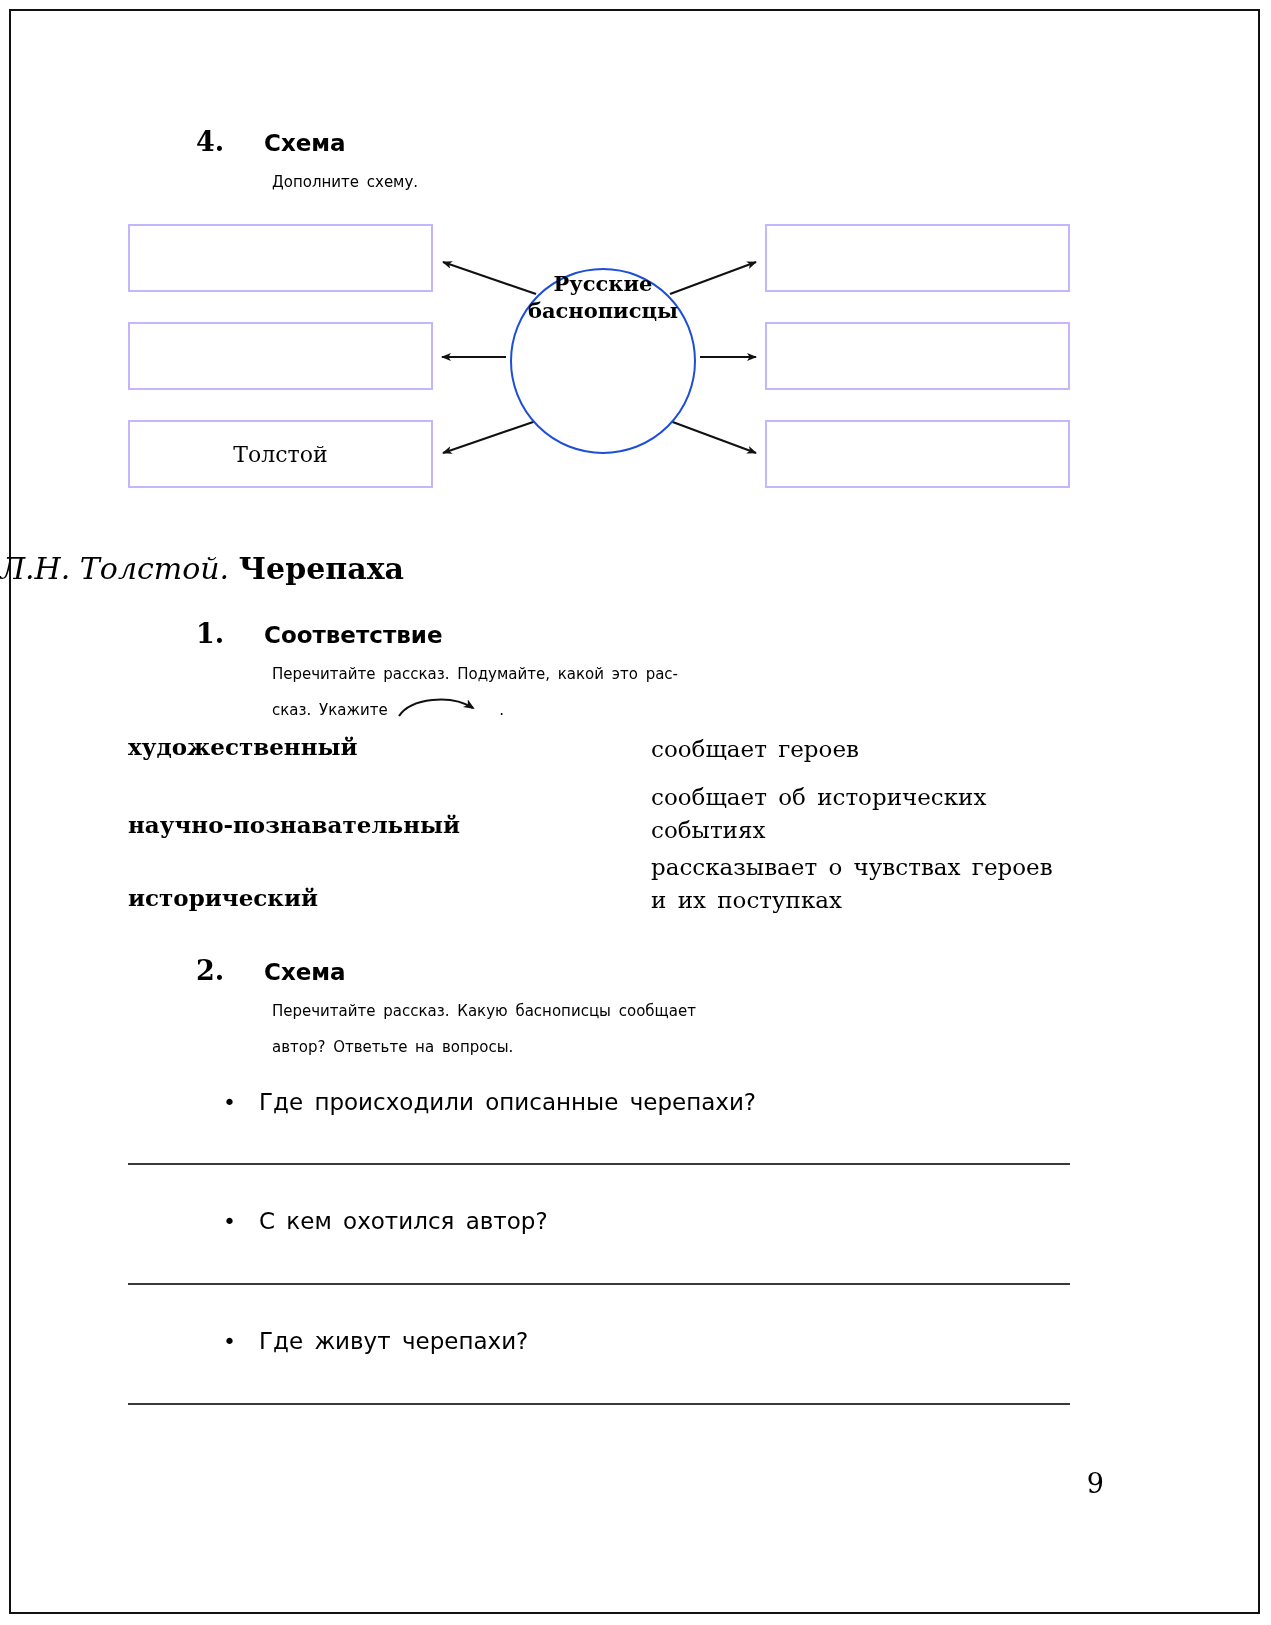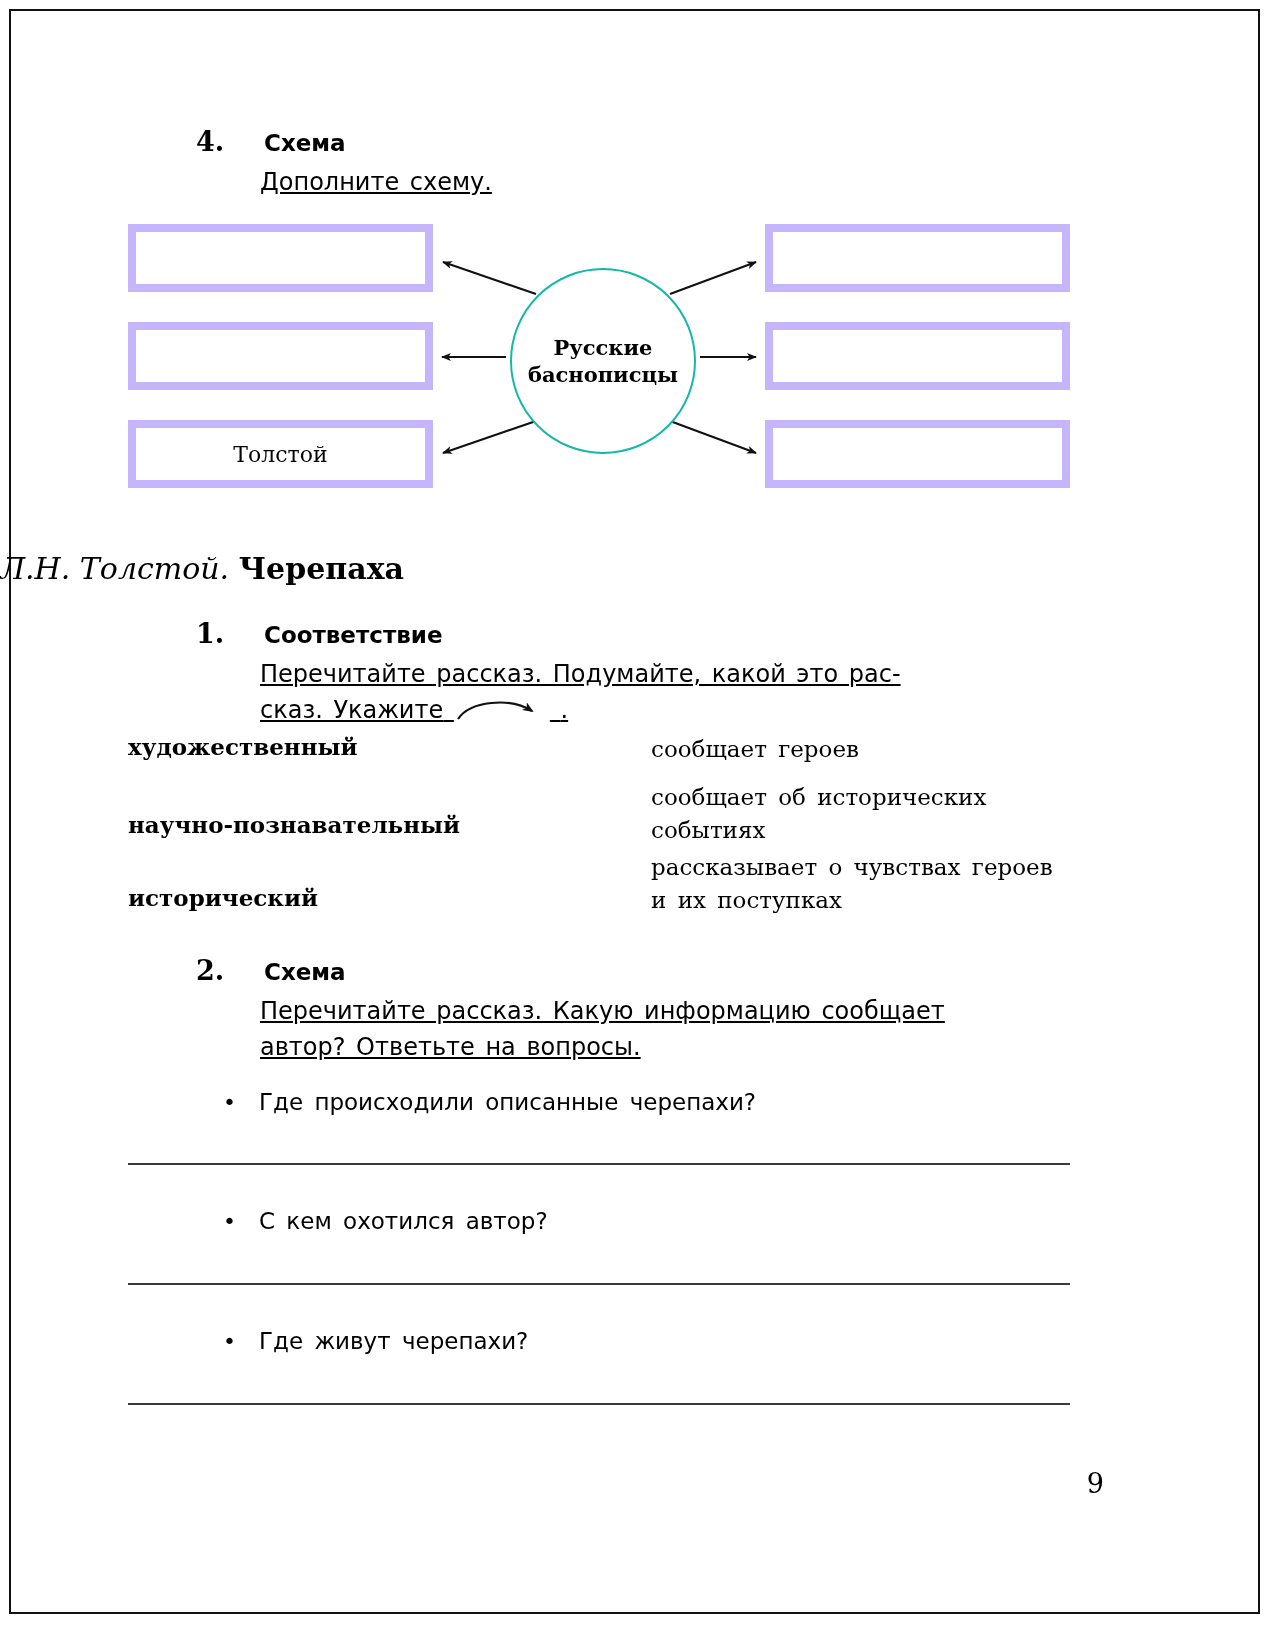--- a/index.html
+++ b/index.html
@@ -50,44 +50,43 @@
   .ex-title {
     position: absolute;
     left: 68px;
     top: 4px;
     font-family: "DejaVu Sans", sans-serif;
     font-weight: 700;
     font-size: 23px;
   }
   .ex-body {
     position: absolute;
-    left: 64px;
+    left: 76px;
     top: 38px;
     font-family: "DejaVu Sans", sans-serif;
     font-weight: 400;
-    font-size: 24px;
+    font-size: 15px;
     line-height: 36px;
     width: 812px;
     text-align: justify;
     word-spacing: 3px;
-    text-decoration: underline;
   }
   .ex-body .nowrapline { display: block; }
 
   
   .scheme {
     position: absolute;
     left: 128px;
     top: 224px;
     width: 942px;
     height: 265px;
   }
   .scheme-box {
     position: absolute;
-    border: 8px solid #c4b5fd;
+    border: 2px solid #c4b5fd;
     box-sizing: border-box;
     width: 305px;
     height: 68px;
     background: #ffffff;
     display: flex;
     align-items: center;
     justify-content: center;
     font-family: "DejaVu Serif", serif;
     font-size: 22px;
   }
@@ -97,26 +96,26 @@
   .box-r1 { left: 637px; top: 0px; }
   .box-r2 { left: 637px; top: 98px; }
   .box-r3 { left: 637px; top: 196px; }
 
   .scheme-center {
     position: absolute;
     left: 382px;
     top: 44px;
     width: 186px;
     height: 186px;
-    border: 2px solid #14b8a6;
+    border: 2px solid #1d4ed8;
     border-radius: 50%;
     box-sizing: border-box;
     background: #ffffff;
     display: flex;
-    align-items: center;
+    align-items: flex-start;
     justify-content: center;
     text-align: center;
     font-family: "DejaVu Serif", serif;
     font-weight: 700;
     font-size: 21px;
     line-height: 27px;
     z-index: 3;
   }
   .scheme-arrows {
     position: absolute;
@@ -315,21 +314,21 @@
       <div class="item mr-0">сообщает  героев</div>
       <div class="item mr-1">сообщает  об  исторических событиях</div>
       <div class="item mr-2">рассказывает  о  чувствах героев  и  их  поступках</div>
     </div>
   </div>
 
   <div class="ex-block" style="left:196px; top:955px; width:880px; height:110px;">
     <div class="ex-num">2.</div>
     <div class="ex-title">Схема</div>
     <div class="ex-body">
-      <span class="nowrapline">Перечитайте  рассказ.  Какую  информацию  сообщает</span>
+      <span class="nowrapline">Перечитайте  рассказ.  Какую  баснописцы  сообщает</span>
       <span class="nowrapline">автор?  Ответьте  на  вопросы.</span>
     </div>
   </div>
 
   <div class="question" style="top:1089px;">
     <span class="bullet">•</span><span>Где  происходили  описанные  черепахи?</span>
   </div>
   <div class="answer-rule" style="top:1163px;"></div>
 
   <div class="question" style="top:1208px;">

